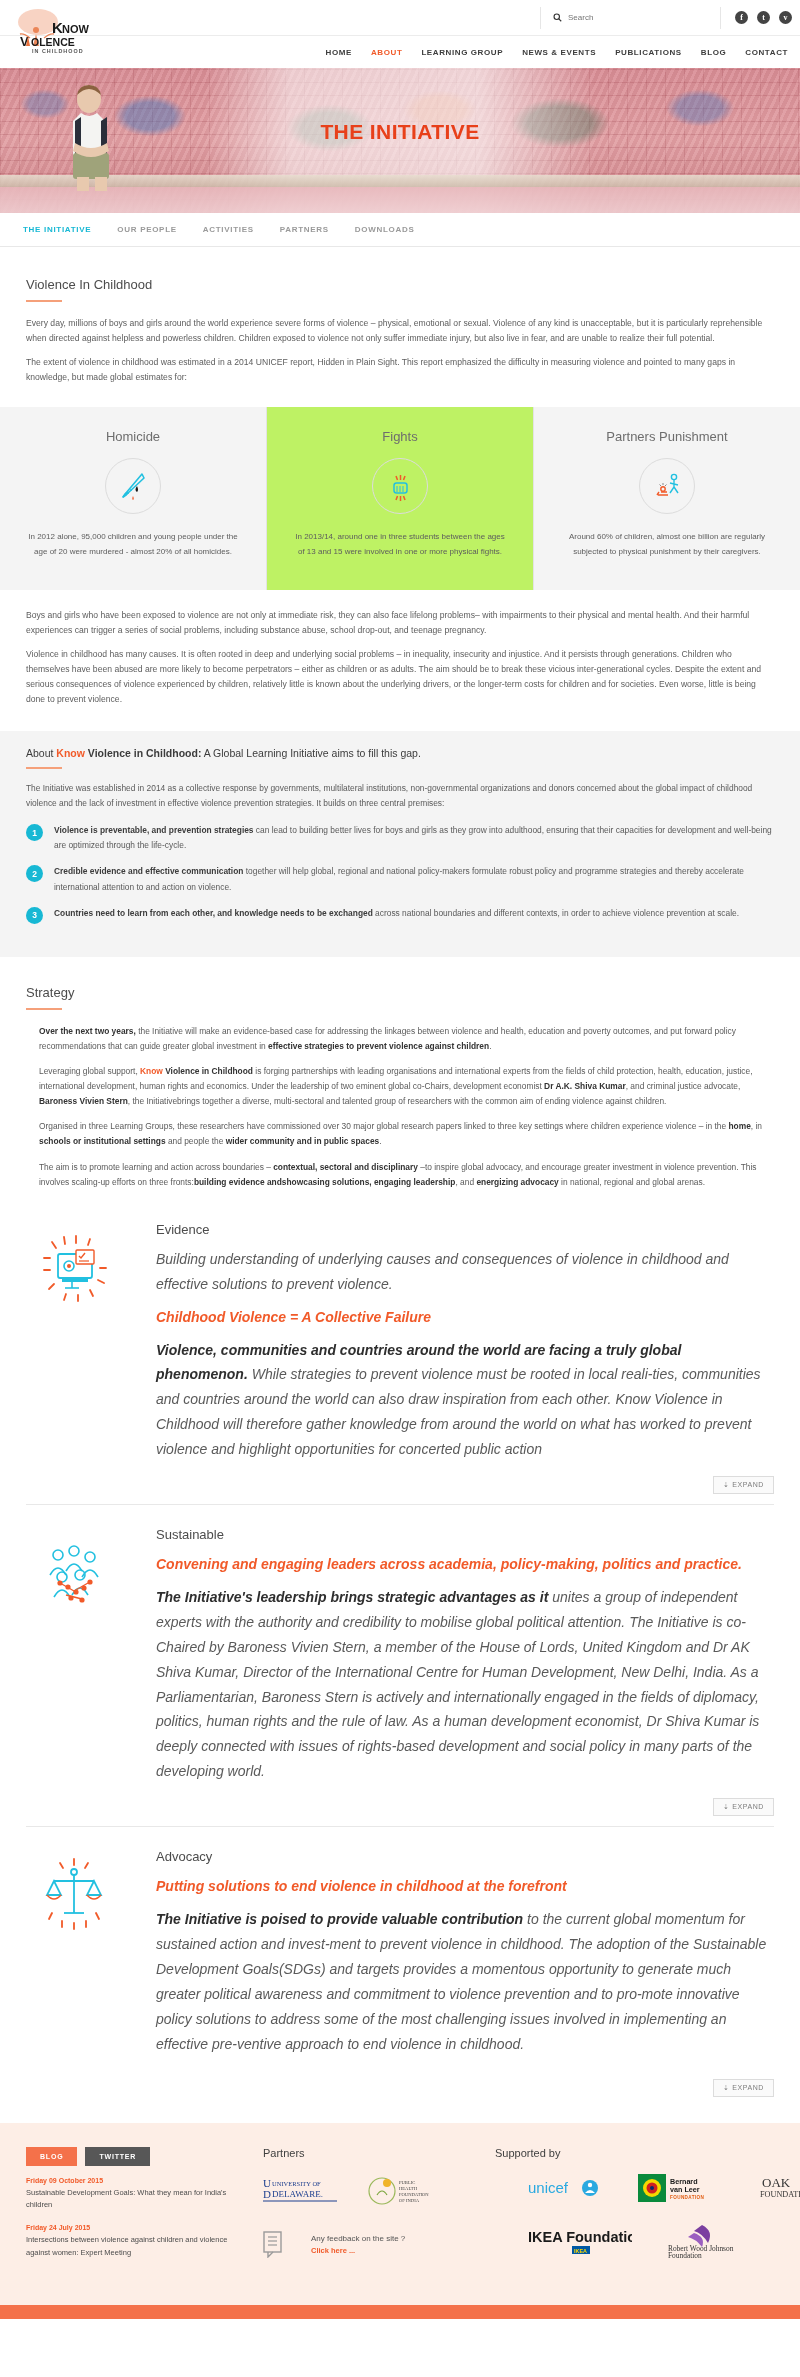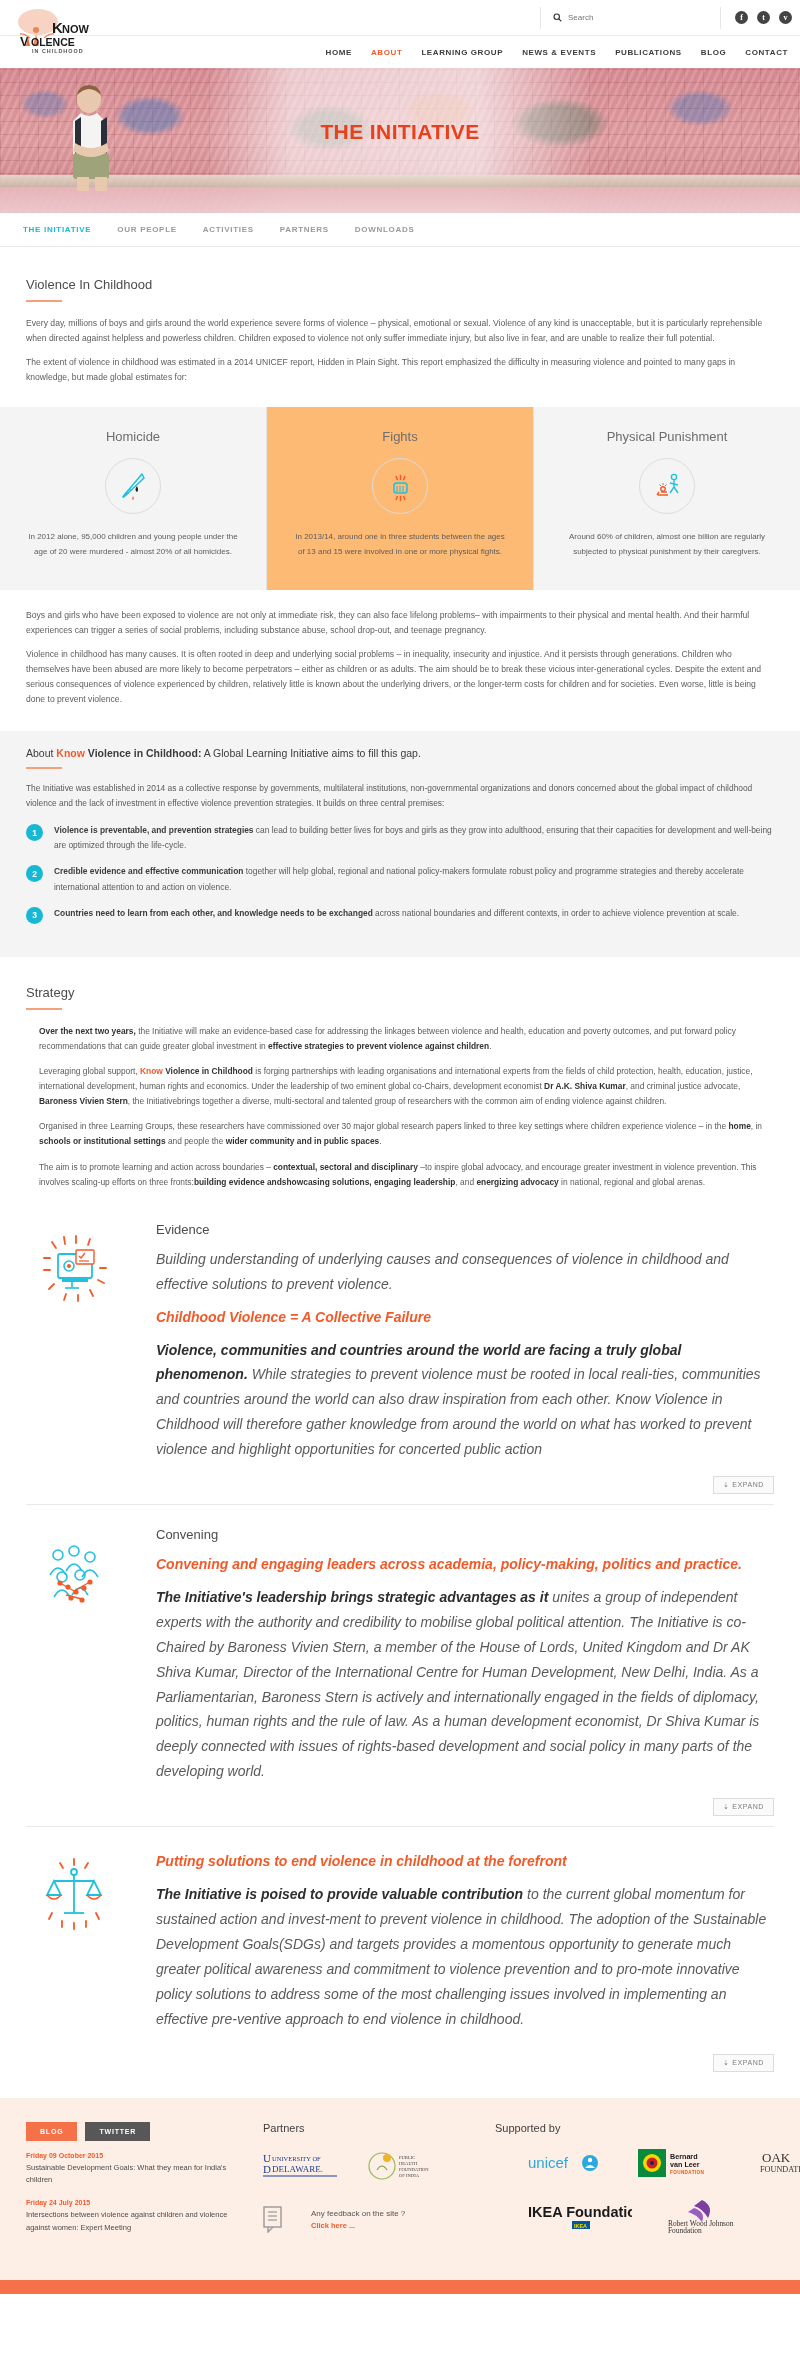--- a/index.html
+++ b/index.html
@@ -182,21 +182,21 @@
     display: flex;
     margin-top: 22px;
     background: #f4f4f4;
   }
   .card {
     flex: 1;
     padding: 22px 26px 30px 26px;
     text-align: center;
   }
   .card + .card { border-left: 1px solid #e3e3e3; }
-  .card.lighter { background: #fdba74; }
+  .card.lighter { background: #bef264; }
   .card h3 {
     font-size: 13px;
     font-weight: normal;
     color: #6d6d6d;
     margin-bottom: 14px;
   }
   .circle {
     width: 56px; height: 56px; border-radius: 50%;
     border: 1px solid #dcdcdc;
     margin: 0 auto 16px auto;
@@ -417,21 +417,21 @@
           <line x1="17.5" y1="6" x2="17.5" y2="11" stroke="#f15a29" stroke-width="1.5"></line>
           <line x1="22" y1="7" x2="20.5" y2="11" stroke="#f15a29" stroke-width="1.5"></line>
           <line x1="13" y1="31" x2="14.5" y2="27" stroke="#f15a29" stroke-width="1.5"></line>
           <line x1="17.5" y1="32" x2="17.5" y2="27" stroke="#f15a29" stroke-width="1.5"></line>
           <line x1="22" y1="31" x2="20.5" y2="27" stroke="#f15a29" stroke-width="1.5"></line>
         </svg>
       </div>
       <p>In 2013/14, around one in three students between the ages of 13 and 15 were involved in one or more physical fights.</p>
     </div>
     <div class="card">
-      <h3>Physical Punishment</h3>
+      <h3>Partners Punishment</h3>
       <div class="circle">
         <svg width="34" height="34" viewBox="0 0 34 34">
           <circle cx="24" cy="8" r="2.6" fill="none" stroke="#22c0e0" stroke-width="1.4"></circle>
           <path d="M24 11 v7 l-4 6 M24 18 l4 6 M20 14 l8 2" stroke="#22c0e0" stroke-width="1.4" fill="none"></path>
           <circle cx="13" cy="20" r="2.2" fill="none" stroke="#f15a29" stroke-width="1.4"></circle>
           <path d="M11 23 h6 M8 26 h10 M9 23 l-2 3" stroke="#f15a29" stroke-width="1.4" fill="none"></path>
           <path d="M13 16 l0 -2 M11 17 l-1.5 -1.5 M15 17 l1.5 -1.5" stroke="#888" stroke-width="1"></path>
         </svg>
       </div>
       <p>Around 60% of children, almost one billion are regularly subjected to physical punishment by their caregivers.</p>
@@ -542,21 +542,21 @@
             <circle cx="30" cy="54" r="2.6"></circle>
           <circle cx="38" cy="59" r="2.6"></circle>
             <circle cx="46" cy="55" r="2.6"></circle>
           <circle cx="52" cy="49" r="2.6"></circle>
             <circle cx="33" cy="65" r="2.6"></circle>
           <circle cx="44" cy="67" r="2.6"></circle>
         </g>
       </svg>
     </div>
     <div class="pillar-body">
-      <h3>Convening</h3>
+      <h3>Sustainable</h3>
       <p class="sub">Convening and engaging leaders across academia, policy-making, politics and practice.</p>
       <p class="ital"><b>The Initiative's leadership brings strategic advantages as it</b><span> unites a group of independent experts with the authority and credibility to mobilise global political attention. The Initiative is co-Chaired by Baroness Vivien Stern, a member of the House of Lords, United Kingdom and Dr AK Shiva Kumar, Director of the International Centre for Human Development, New Delhi, India.  As a Parliamentarian, Baroness Stern is actively and internationally engaged in the fields of diplomacy, politics, human rights and the rule of law. As a human development economist, Dr Shiva Kumar is deeply connected with issues of rights-based development and social policy in many parts of the developing world.</span></p>
     </div>
   </div>
   <div class="expand-row">
     <button class="expand-btn">⇣&nbsp;<span>EXPAND</span></button>
   </div>
   <div class="hr"></div>
 
   <div class="pillar">
@@ -580,20 +580,21 @@
           <line x1="50" y1="8" x2="47" y2="13"></line>
           <line x1="14" y1="58" x2="11" y2="64"></line>
           <line x1="24" y1="66" x2="24" y2="72"></line>
           <line x1="36" y1="68" x2="36" y2="74"></line>
           <line x1="48" y1="66" x2="48" y2="72"></line>
           <line x1="58" y1="58" x2="61" y2="64"></line>
         </g>
       </svg>
     </div>
     <div class="pillar-body">
+      <h3>Advocacy</h3>
       <p class="sub">Putting solutions to end violence in childhood at the forefront</p>
       <p class="ital"><b>The Initiative is poised to provide valuable contribution</b><span> to the current global momentum for sustained action and invest-ment to prevent violence in childhood. The adoption of the Sustainable Development Goals(SDGs) and targets provides a momentous opportunity to generate much greater political awareness and commitment to violence prevention and to pro-mote innovative policy solutions to address some of the most challenging issues involved in implementing an effective pre-ventive approach to end violence in childhood.</span></p>
     </div>
   </div>
   <div class="expand-row" style="padding-top:14px;">
     <button class="expand-btn">⇣&nbsp;<span>EXPAND</span></button>
   </div>
 
   <div class="footer">
 

